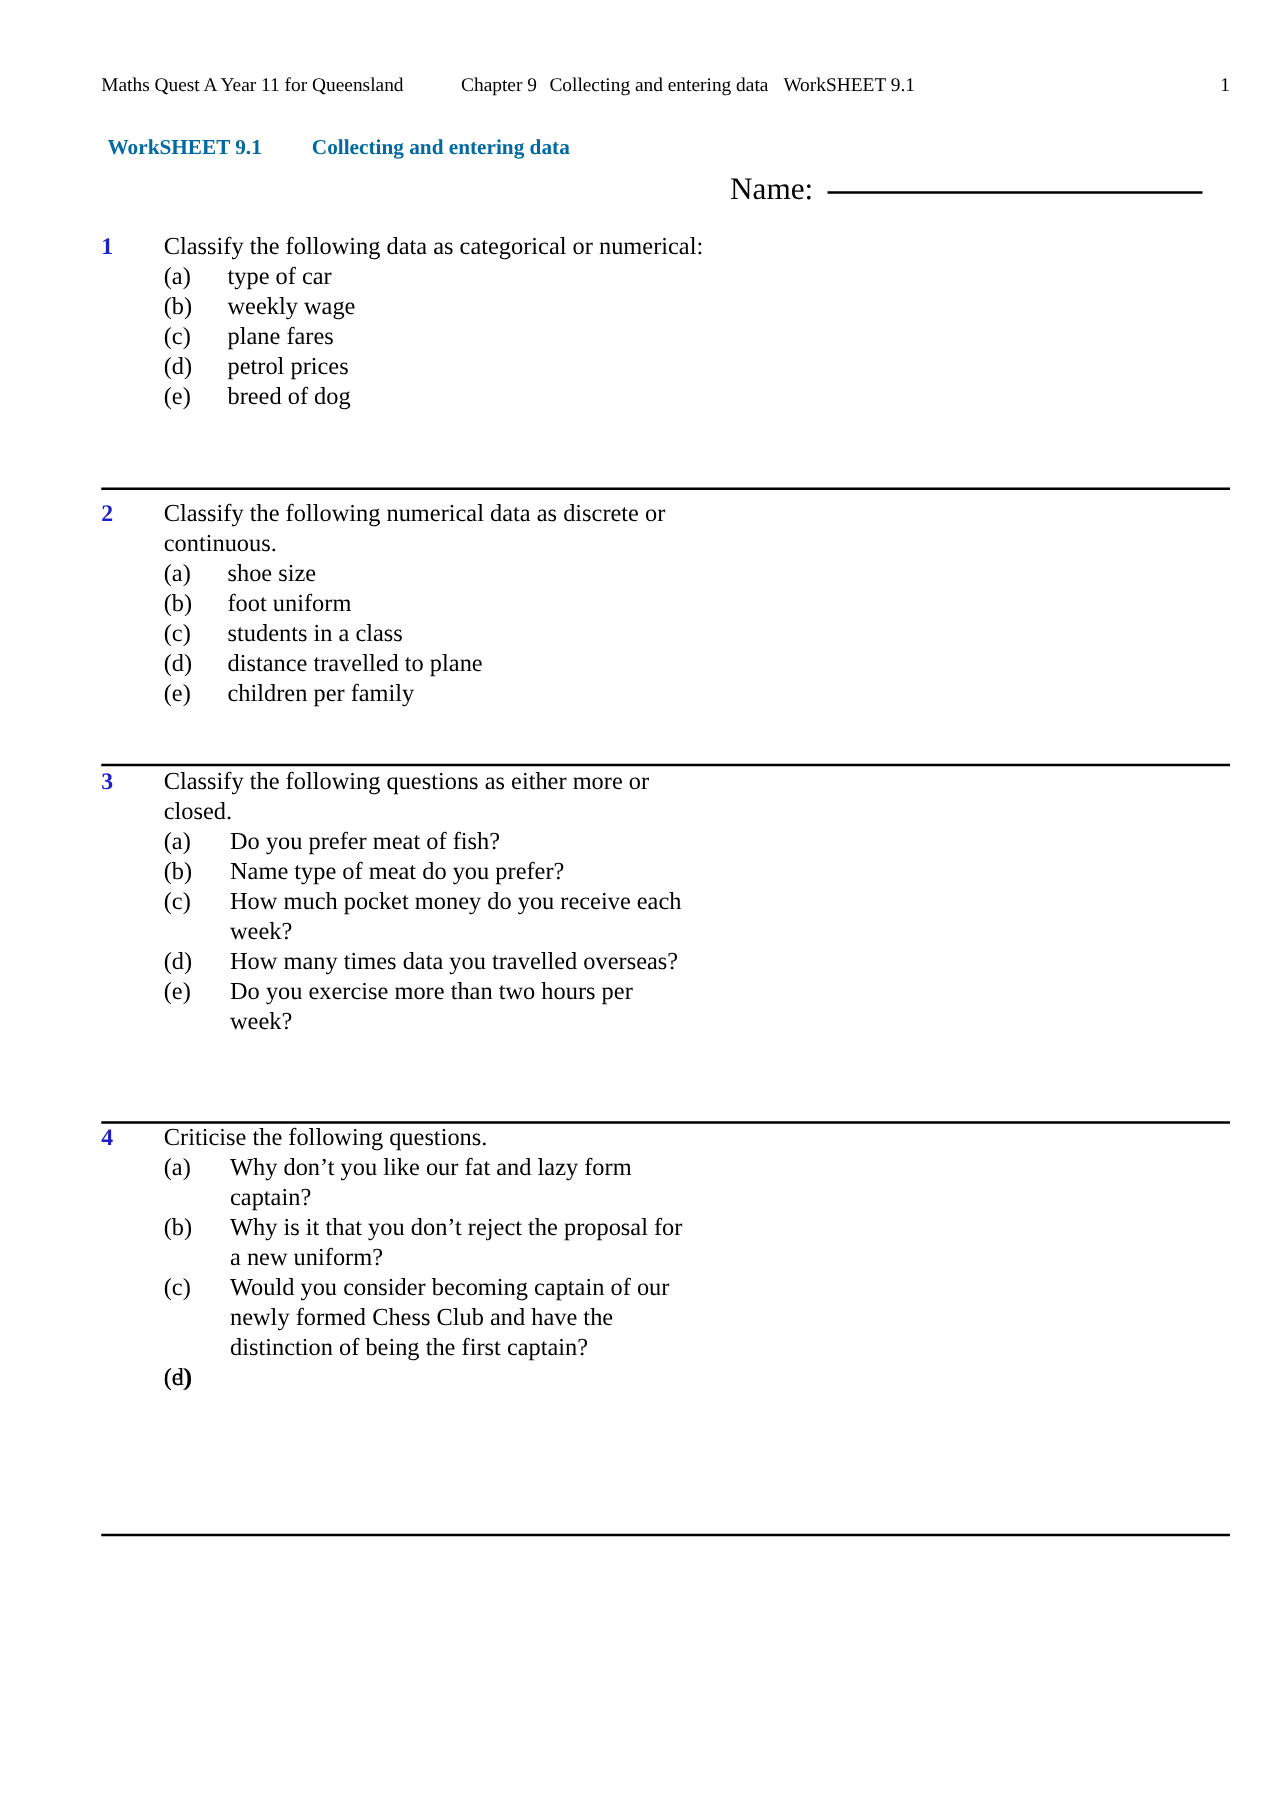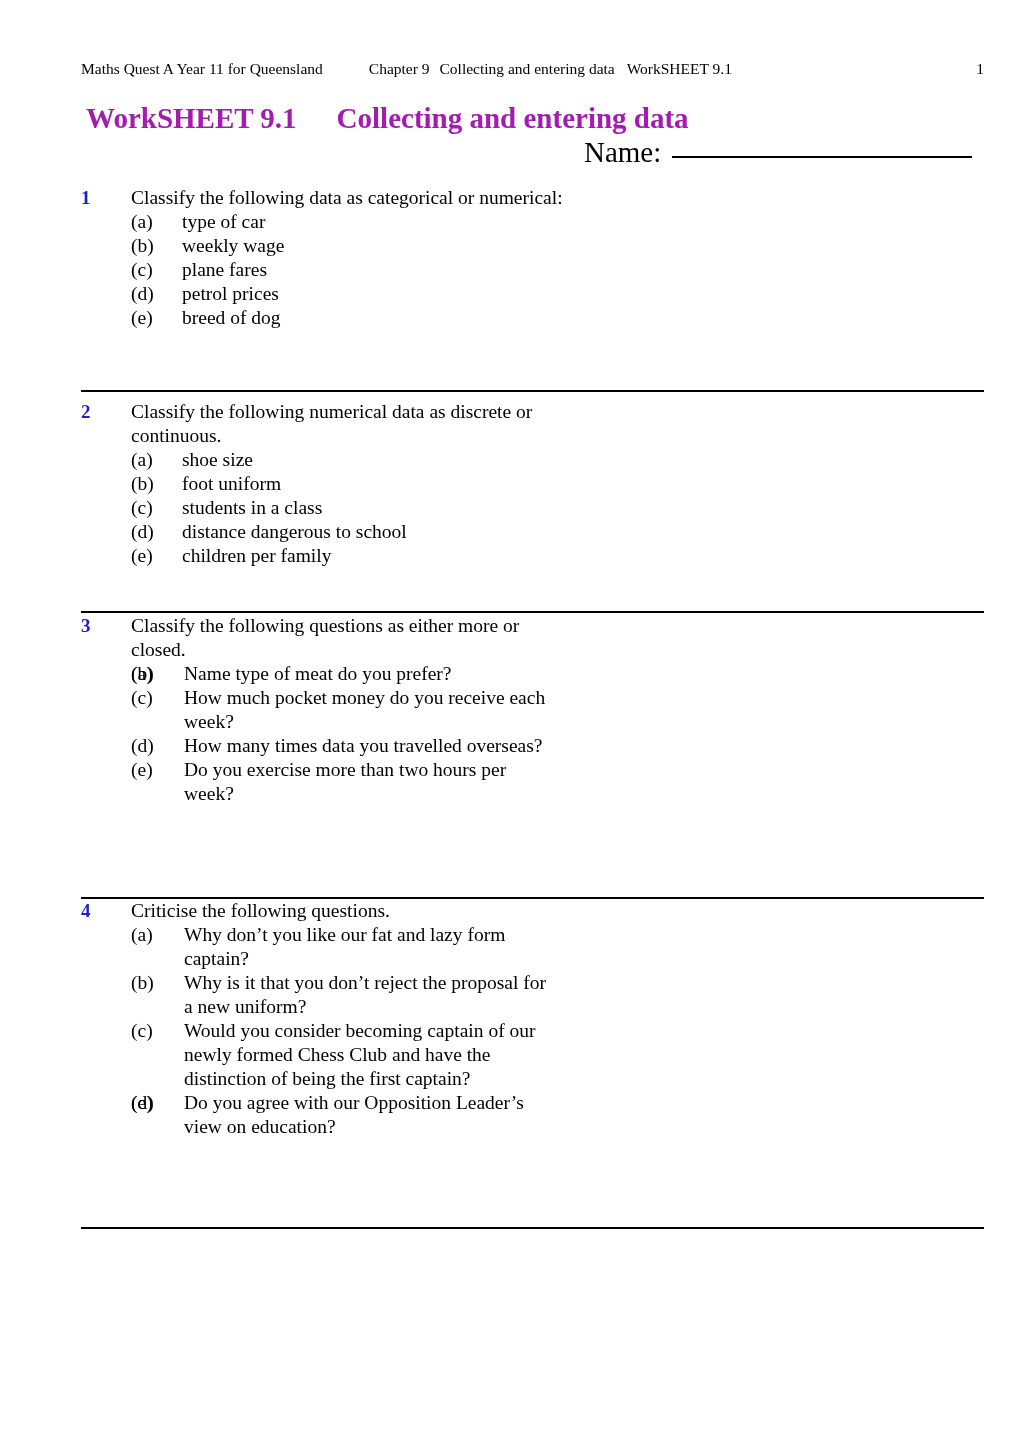--- a/index.html
+++ b/index.html
@@ -51,35 +51,35 @@
     font-size: 15.5px;
   }
 
   
   .title-row {
     position: absolute;
     left: 62px;
     top: 104px;
     white-space: nowrap;
     font-weight: bold;
-    font-size: 29px;
+    font-size: 17px;
     line-height: 28px;
-    color: #a21caf;
+    color: #0369a1;
   }
   .title-row .t-sheet { }
   .title-row .t-gap { display: inline-block; width: 40px; }
   .title-row .t-topic { }
 
   .name-row {
     position: absolute;
     left: 560px;
     top: 138px;
     width: 400px;
     height: 30px;
-    font-size: 29px;
+    font-size: 25px;
     line-height: 28px;
     white-space: nowrap;
   }
   .name-row .name-label {
     display: inline-block;
     vertical-align: baseline;
   }
   .name-row .name-rule {
     display: inline-block;
     width: 300px;
@@ -204,35 +204,36 @@
     <div class="subitem">
       <span class="sublabel">(b)</span>
       <span class="subtext">foot uniform</span>
     </div>
     <div class="subitem">
       <span class="sublabel">(c)</span>
       <span class="subtext">students in a class</span>
     </div>
     <div class="subitem">
       <span class="sublabel">(d)</span>
-      <span class="subtext">distance dangerous to school</span>
+      <span class="subtext">distance travelled to plane</span>
     </div>
     <div class="subitem">
       <span class="sublabel">(e)</span>
       <span class="subtext">children per family</span>
     </div>
   </div>
 
   <div class="qblock wide" style="top:614px;">
     <div class="qhead">
       <span class="qnum">3</span>
       <span class="qstem">Classify the following questions as either more or closed.</span>
     </div>
     <div class="subitem">
       <span class="sublabel">(a)</span>
+      <span class="subtext">Do you prefer meat of fish?</span>
     </div>
     <div class="subitem">
       <span class="sublabel">(b)</span>
       <span class="subtext">Name type of meat do you prefer?</span>
     </div>
     <div class="subitem">
       <span class="sublabel">(c)</span>
       <span class="subtext">How much pocket money do you receive each week?</span>
     </div>
     <div class="subitem">
@@ -260,17 +261,16 @@
     </div>
     <div class="subitem">
       <span class="sublabel">(c)</span>
       <span class="subtext">Would you consider becoming captain of our newly formed Chess Club and have the distinction of being the first captain?</span>
     </div>
     <div class="subitem">
       <span class="sublabel">(d)</span>
     </div>
     <div class="subitem">
       <span class="sublabel">(e)</span>
-      <span class="subtext">Do you agree with our Opposition Leader’s view on education?</span>
     </div>
   </div>
 
 </div>
 
 </body></html>

